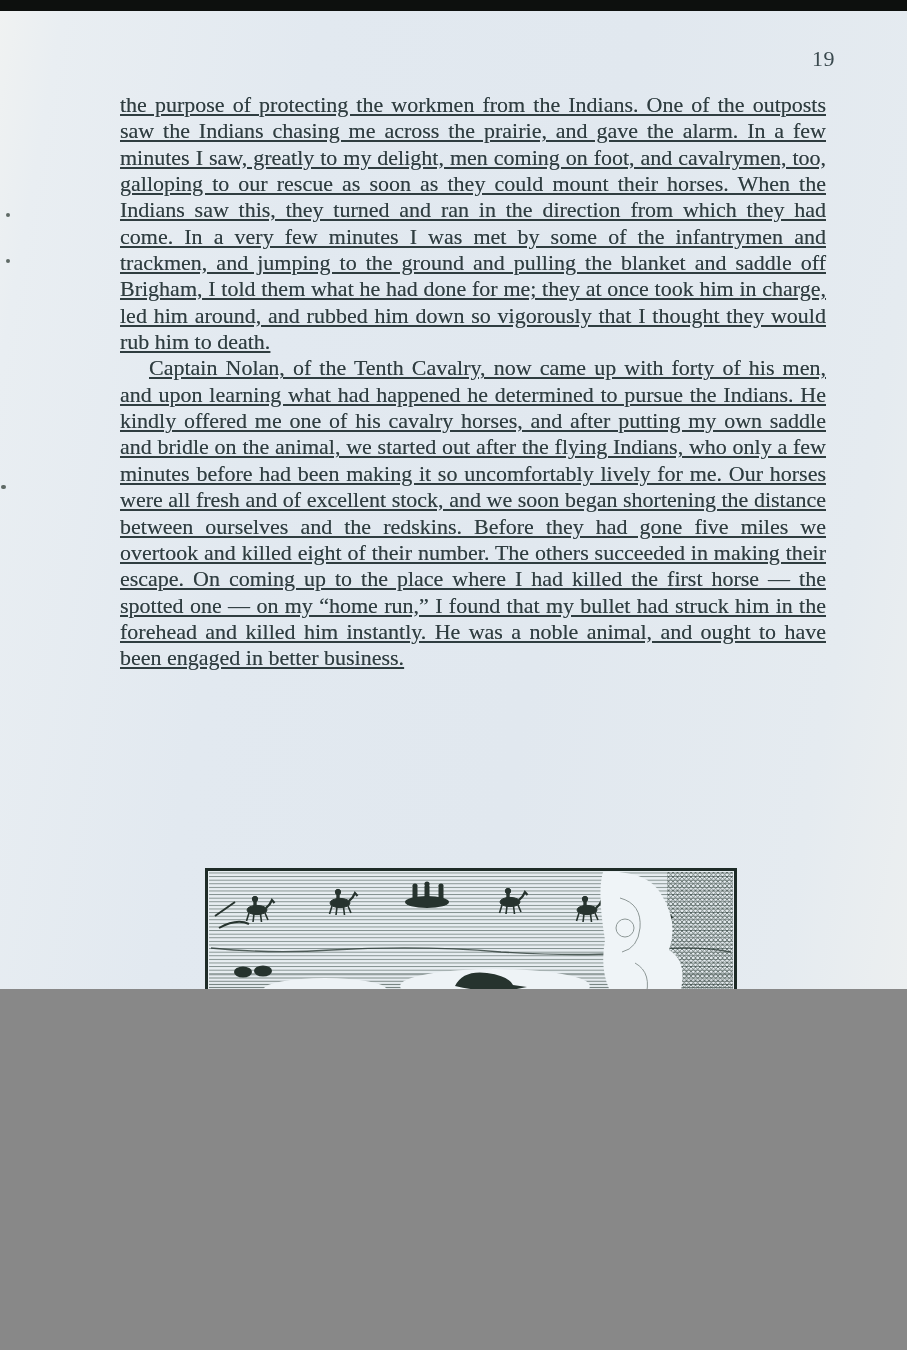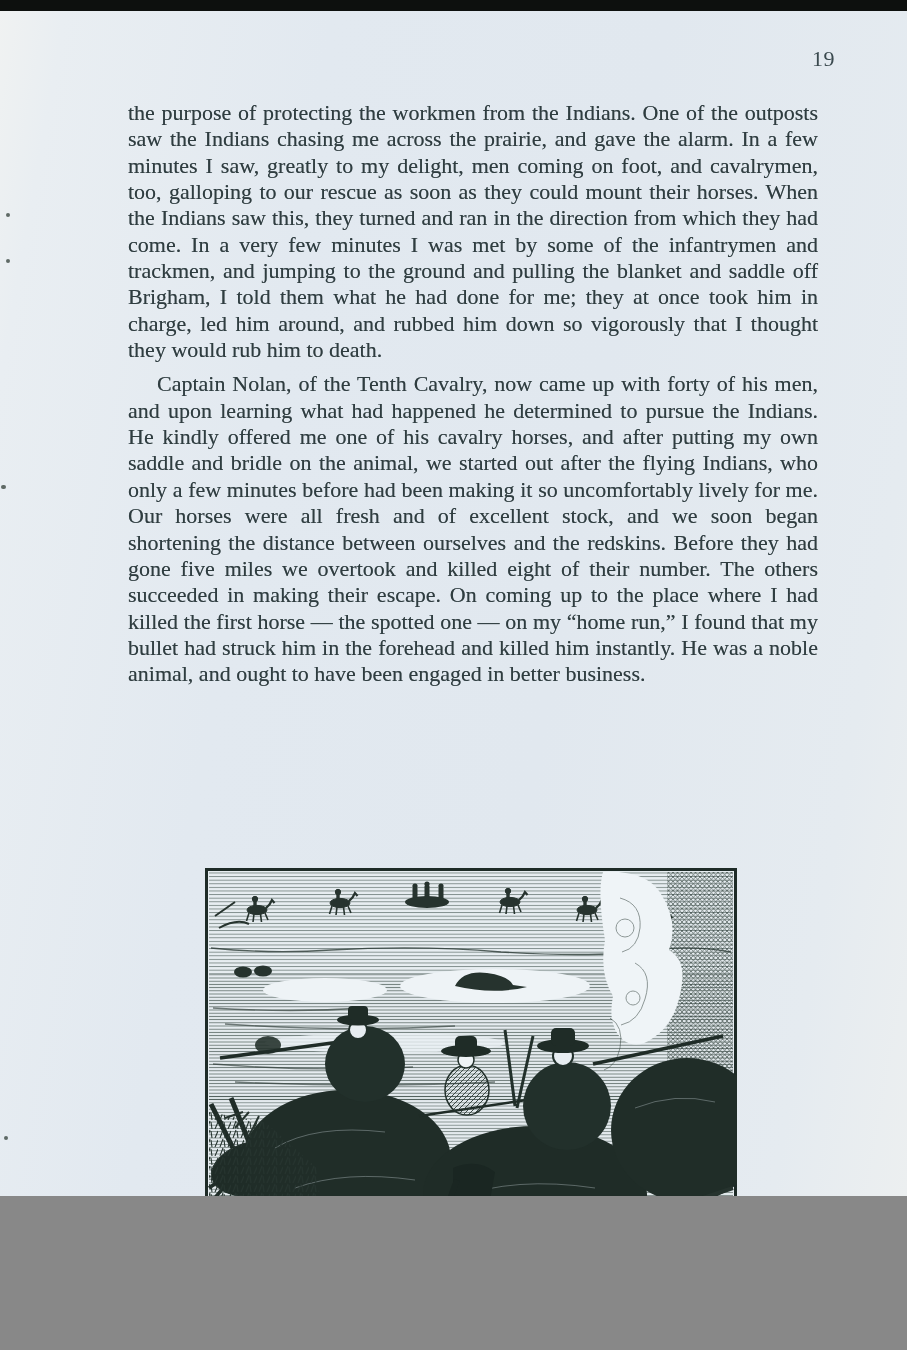--- a/index.html
+++ b/index.html
@@ -1,34 +1,34 @@
 <!DOCTYPE html>
 <html><head>
 <meta charset="utf-8">
 <style>
   html,body{margin:0;padding:0;background:#888;}
   .scan{
-    position:relative;width:907px;height:1196px;overflow:hidden;
+    position:relative;width:907px;height:989px;overflow:hidden;
     background:linear-gradient(100deg,#f0f2f2 0%,#e9eef2 6%,#e2e9f0 30%,#e1e8ef 60%,#e5ebf0 88%,#eceff0 100%);
     font-family:"Liberation Serif","DejaVu Serif",serif;
   }
   .edge-top{position:absolute;left:0;top:0;width:907px;height:11px;background:#0d100e;}
   .edge-bottom{position:absolute;left:0;top:1347px;width:907px;height:3px;background:#10120f;}
   .tick{position:absolute;background:#47524c;border-radius:2px;opacity:.85;}
   .artifact-bl{position:absolute;left:0;top:1340px;width:20px;height:6px;background:#a8b0a6;opacity:.8;}
   .page-number{
     position:absolute;top:46px;right:72px;font-size:22px;color:#3a494e;
     letter-spacing:.5px;
   }
   .body-text{
     position:absolute;left:120px;top:92px;width:706px;
     font-size:22px;line-height:26.35px;color:#2f3d40;
     text-align:justify;text-shadow:0 0 .6px rgba(47,61,64,.55);
   }
-  .body-text p{margin:8px;padding:0;}
+  .body-text p{margin:0;padding:0;text-decoration:underline;}
   .body-text p.indent{text-indent:29px;}
   figure.plate{position:absolute;left:205px;top:868px;margin:0;width:532px;}
   figure.plate svg{display:block;}
   figcaption{
     margin-top:7px;text-align:center;font-size:13px;font-weight:bold;
     color:#33423f;letter-spacing:2.5px;word-spacing:9px;
   }
 </style>
 </head>
 <body>

